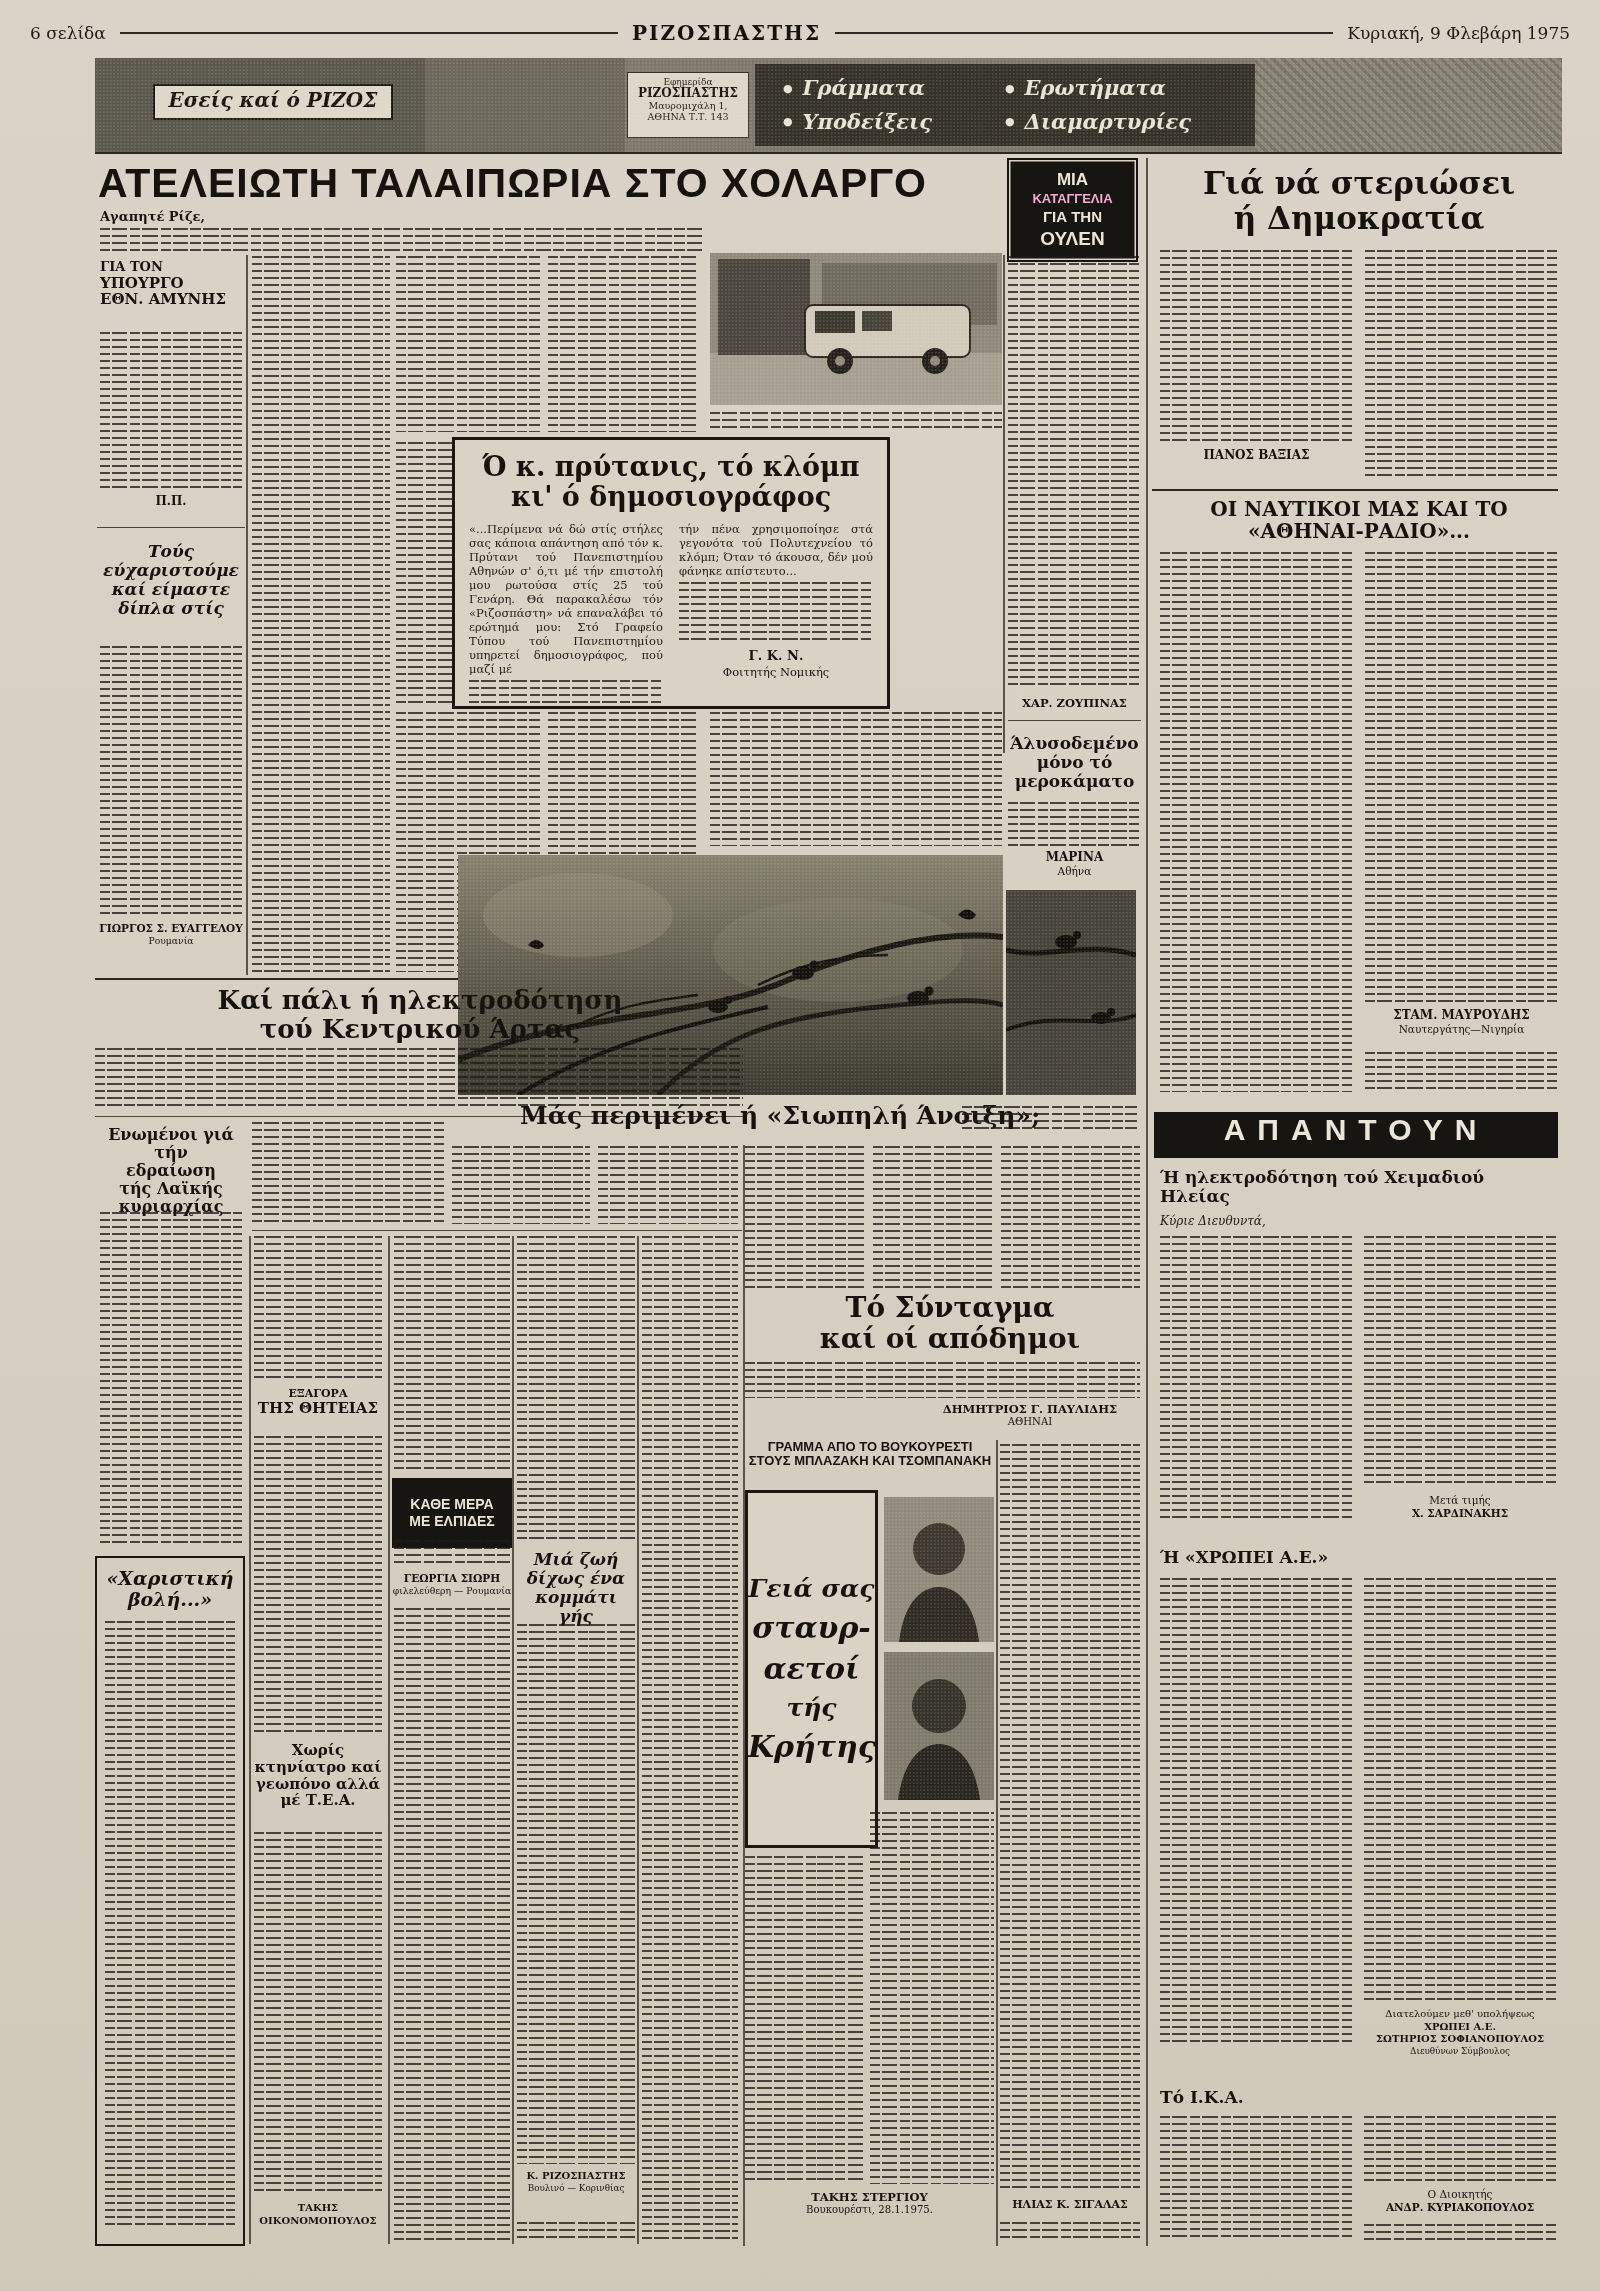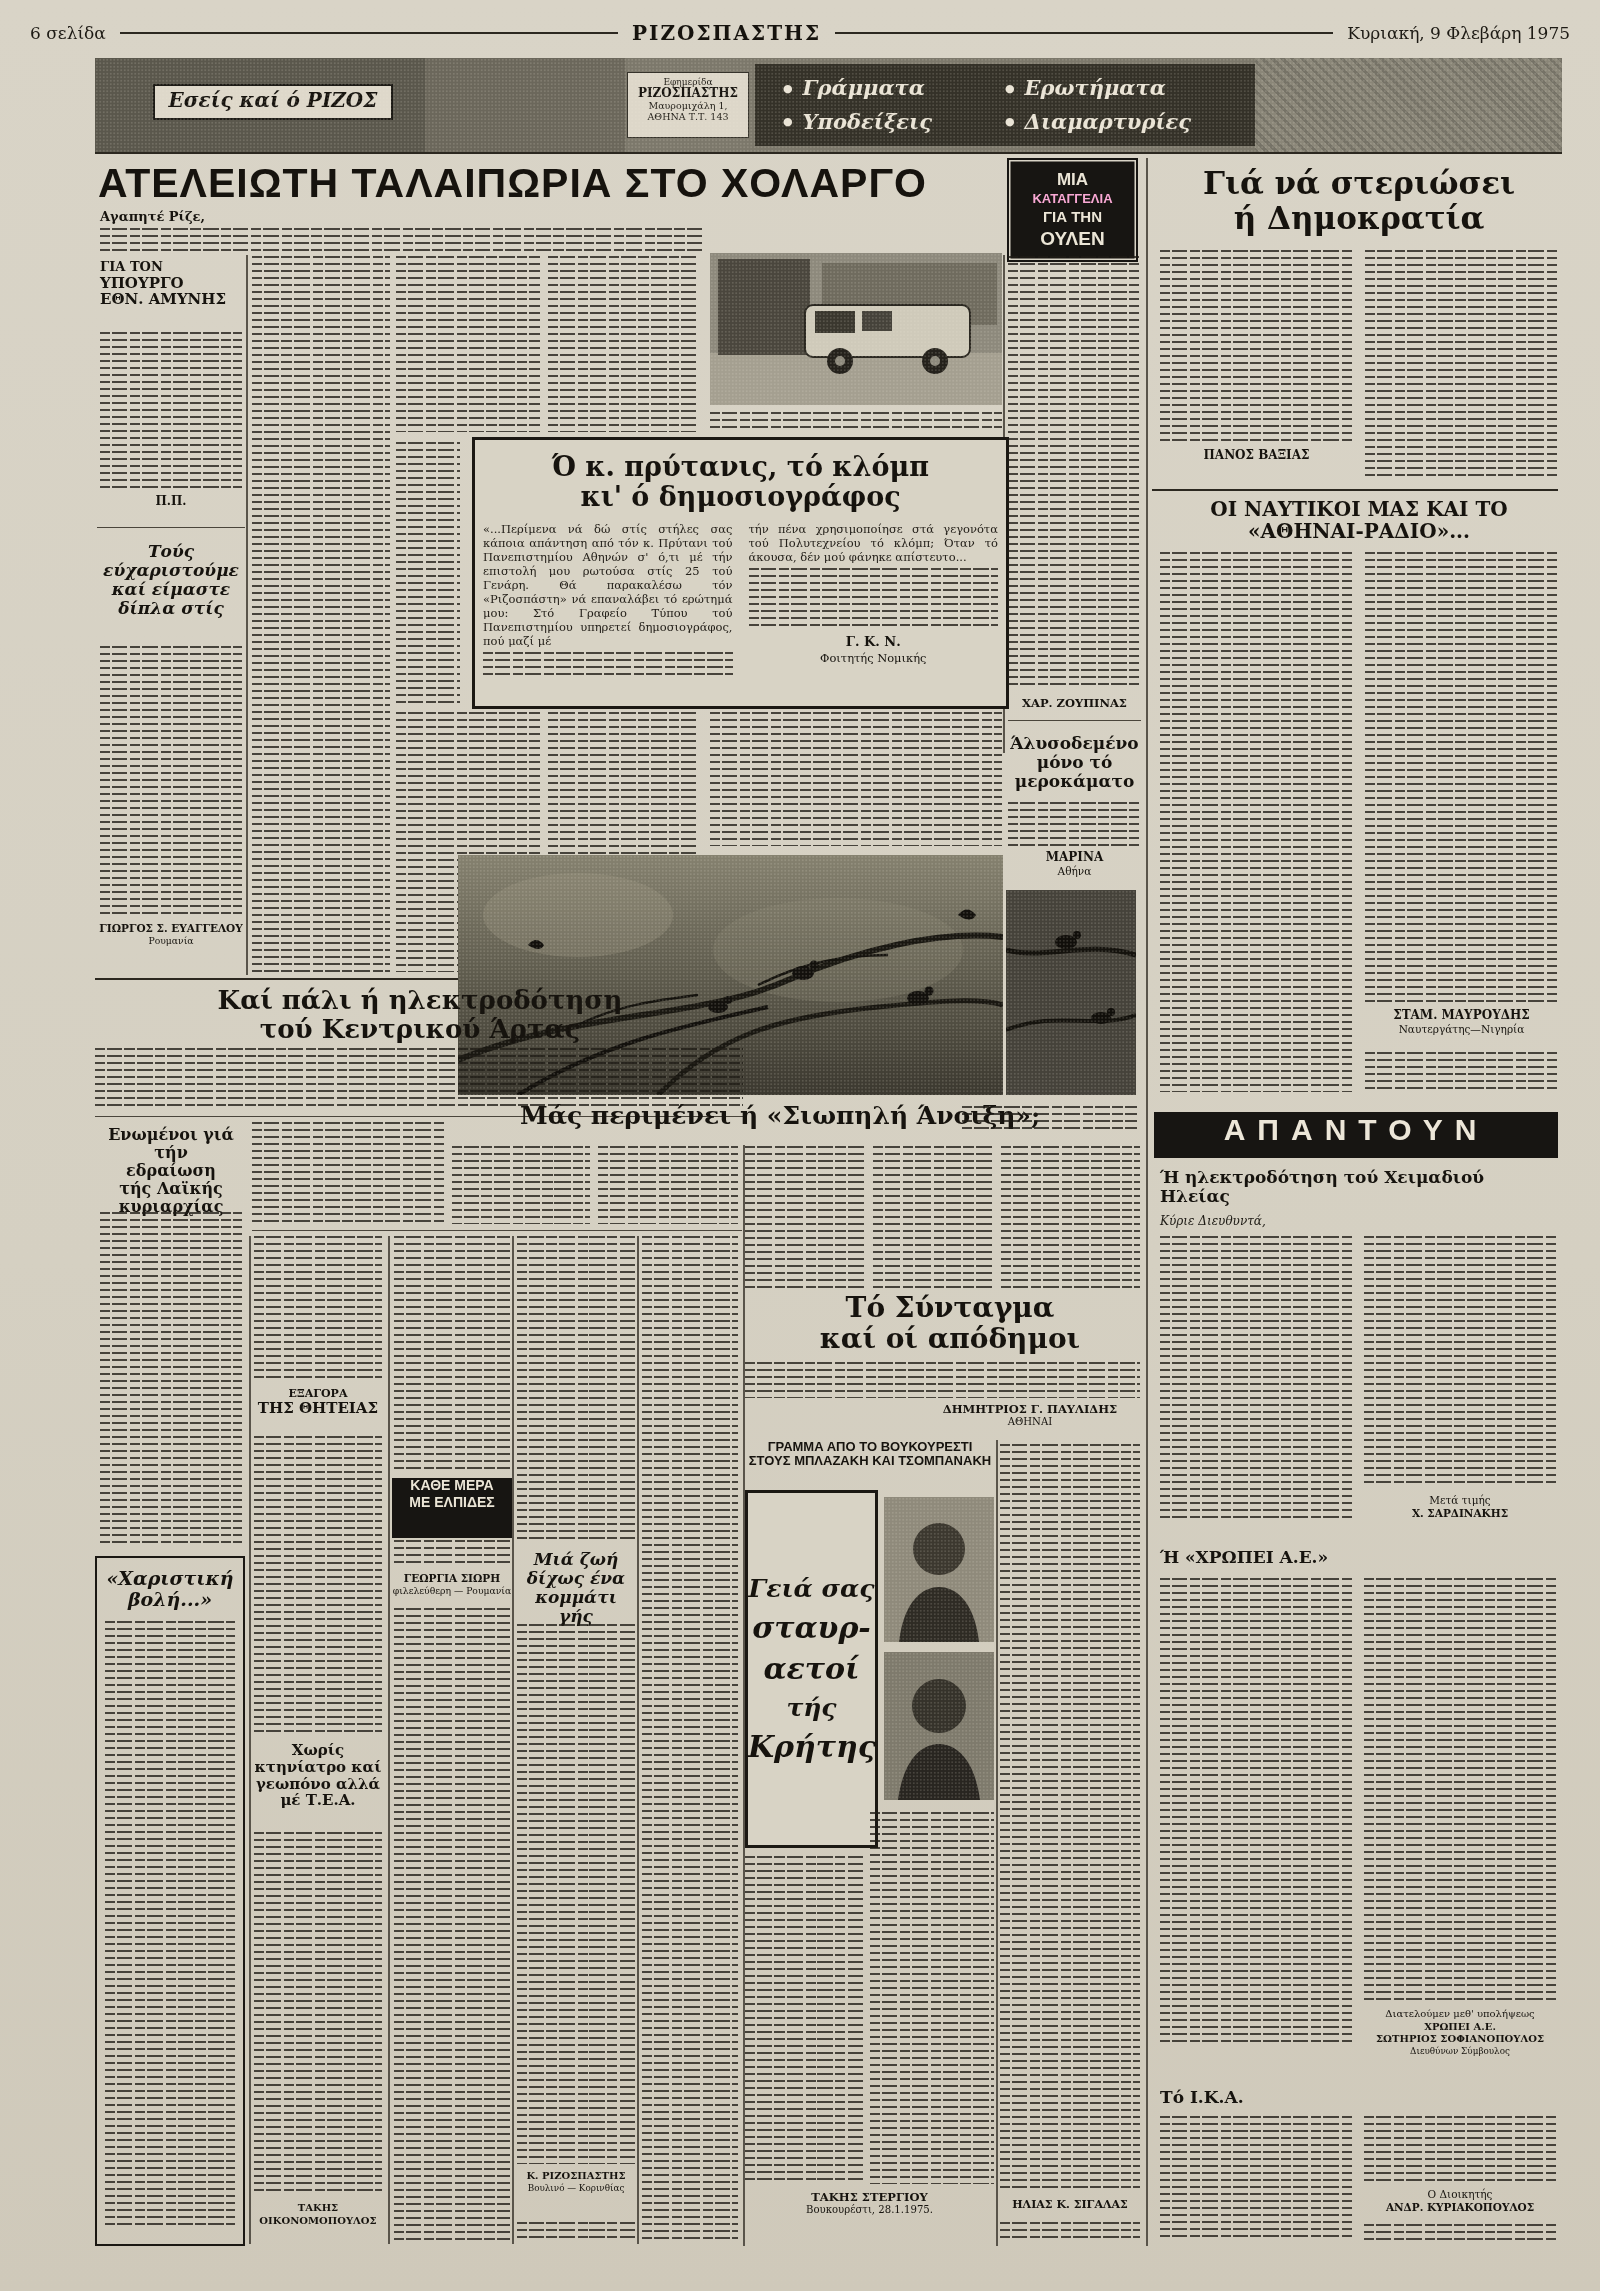--- a/index.html
+++ b/index.html
@@ -160,21 +160,21 @@
       <circle cx="130" cy="108" r="13" fill="#24211b"></circle>
         <circle cx="225" cy="108" r="13" fill="#24211b"></circle>
       <circle cx="130" cy="108" r="5" fill="#8d897c"></circle>
         <circle cx="225" cy="108" r="5" fill="#8d897c"></circle>
     </svg>
     <i class="dots"></i>
   </div>
   <div class="abs g" style="left:710px;top:412px;width:292px;height:20px"></div>
   <div class="abs g" style="left:710px;top:712px;width:292px;height:134px"></div>
 
-  <div class="abs boxed" style="left:472px;top:437px;width:537px;height:272px;padding:12px 8px 10px">
+  <div class="abs boxed" style="left:452px;top:437px;width:438px;height:272px;padding:12px 14px 10px">
     <div class="hf ctr" style="font-size:27px">Ό κ. πρύτανις, τό κλόμπ</div>
     <div class="hf ctr" style="font-size:27px">κι' ό δημοσιογράφος</div>
     <div style="display:flex;gap:16px;margin-top:10px">
       <div style="flex:1">
         <div class="excerpt">«...Περίμενα νά δώ στίς στήλες σας κάποια απάντηση από τόν κ. Πρύτανι τού Πανεπιστημίου Αθηνών σ' ό,τι μέ τήν επιστολή μου ρωτούσα στίς 25 τού Γενάρη. Θά παρακαλέσω τόν «Ριζοσπάστη» νά επαναλάβει τό ερώτημά μου: Στό Γραφείο Τύπου τού Πανεπιστημίου υπηρετεί δημοσιογράφος, πού μαζί μέ</div>
         <div class="g" style="height:28px;margin-top:4px"></div>
       </div>
       <div style="flex:1">
         <div class="excerpt">τήν πένα χρησιμοποίησε στά γεγονότα τού Πολυτεχνείου τό κλόμπ; Όταν τό άκουσα, δέν μού φάνηκε απίστευτο...</div>
         <div class="g" style="height:58px;margin-top:4px"></div>
@@ -295,21 +295,21 @@
     <div class="hf" style="font-size:15px">ΤΗΣ ΘΗΤΕΙΑΣ</div>
   </div>
   <div class="abs g" style="left:254px;top:1436px;width:128px;height:300px"></div>
   <div class="abs hf ctr" style="left:254px;top:1742px;width:128px;font-size:15px">Χωρίς κτηνίατρο καί γεωπόνο αλλά μέ Τ.Ε.Α.</div>
   <div class="abs g" style="left:254px;top:1832px;width:128px;height:364px"></div>
   <div class="abs sig" style="left:254px;top:2202px;width:128px;font-size:10px">
     <span class="nm">ΤΑΚΗΣ ΟΙΚΟΝΟΜΟΠΟΥΛΟΣ</span>
   </div>
 
   <div class="abs g" style="left:394px;top:1236px;width:116px;height:236px"></div>
-  <div class="abs blackbox ctr" style="left:392px;top:1478px;width:120px;height:60px;display:flex;flex-direction:column;gap:2px">
+  <div class="abs blackbox ctr" style="left:392px;top:1478px;width:120px;height:70px;display:flex;flex-direction:column;justify-content:center;gap:2px">
     <div class="hs" style="font-size:14px;color:#ebe5d6">ΚΑΘΕ ΜΕΡΑ</div>
     <div class="hs" style="font-size:14px;color:#ebe5d6">ΜΕ ΕΛΠΙΔΕΣ</div>
   </div>
   <div class="abs g" style="left:394px;top:1540px;width:116px;height:28px"></div>
   <div class="abs sig" style="left:392px;top:1572px;width:120px;font-size:10.5px">
     <span class="nm">ΓΕΩΡΓΙΑ ΣΙΩΡΗ</span>
     <span class="rl">φιλελεύθερη — Ρουμανία</span>
   </div>
   <div class="abs g" style="left:394px;top:1608px;width:116px;height:634px"></div>
 

